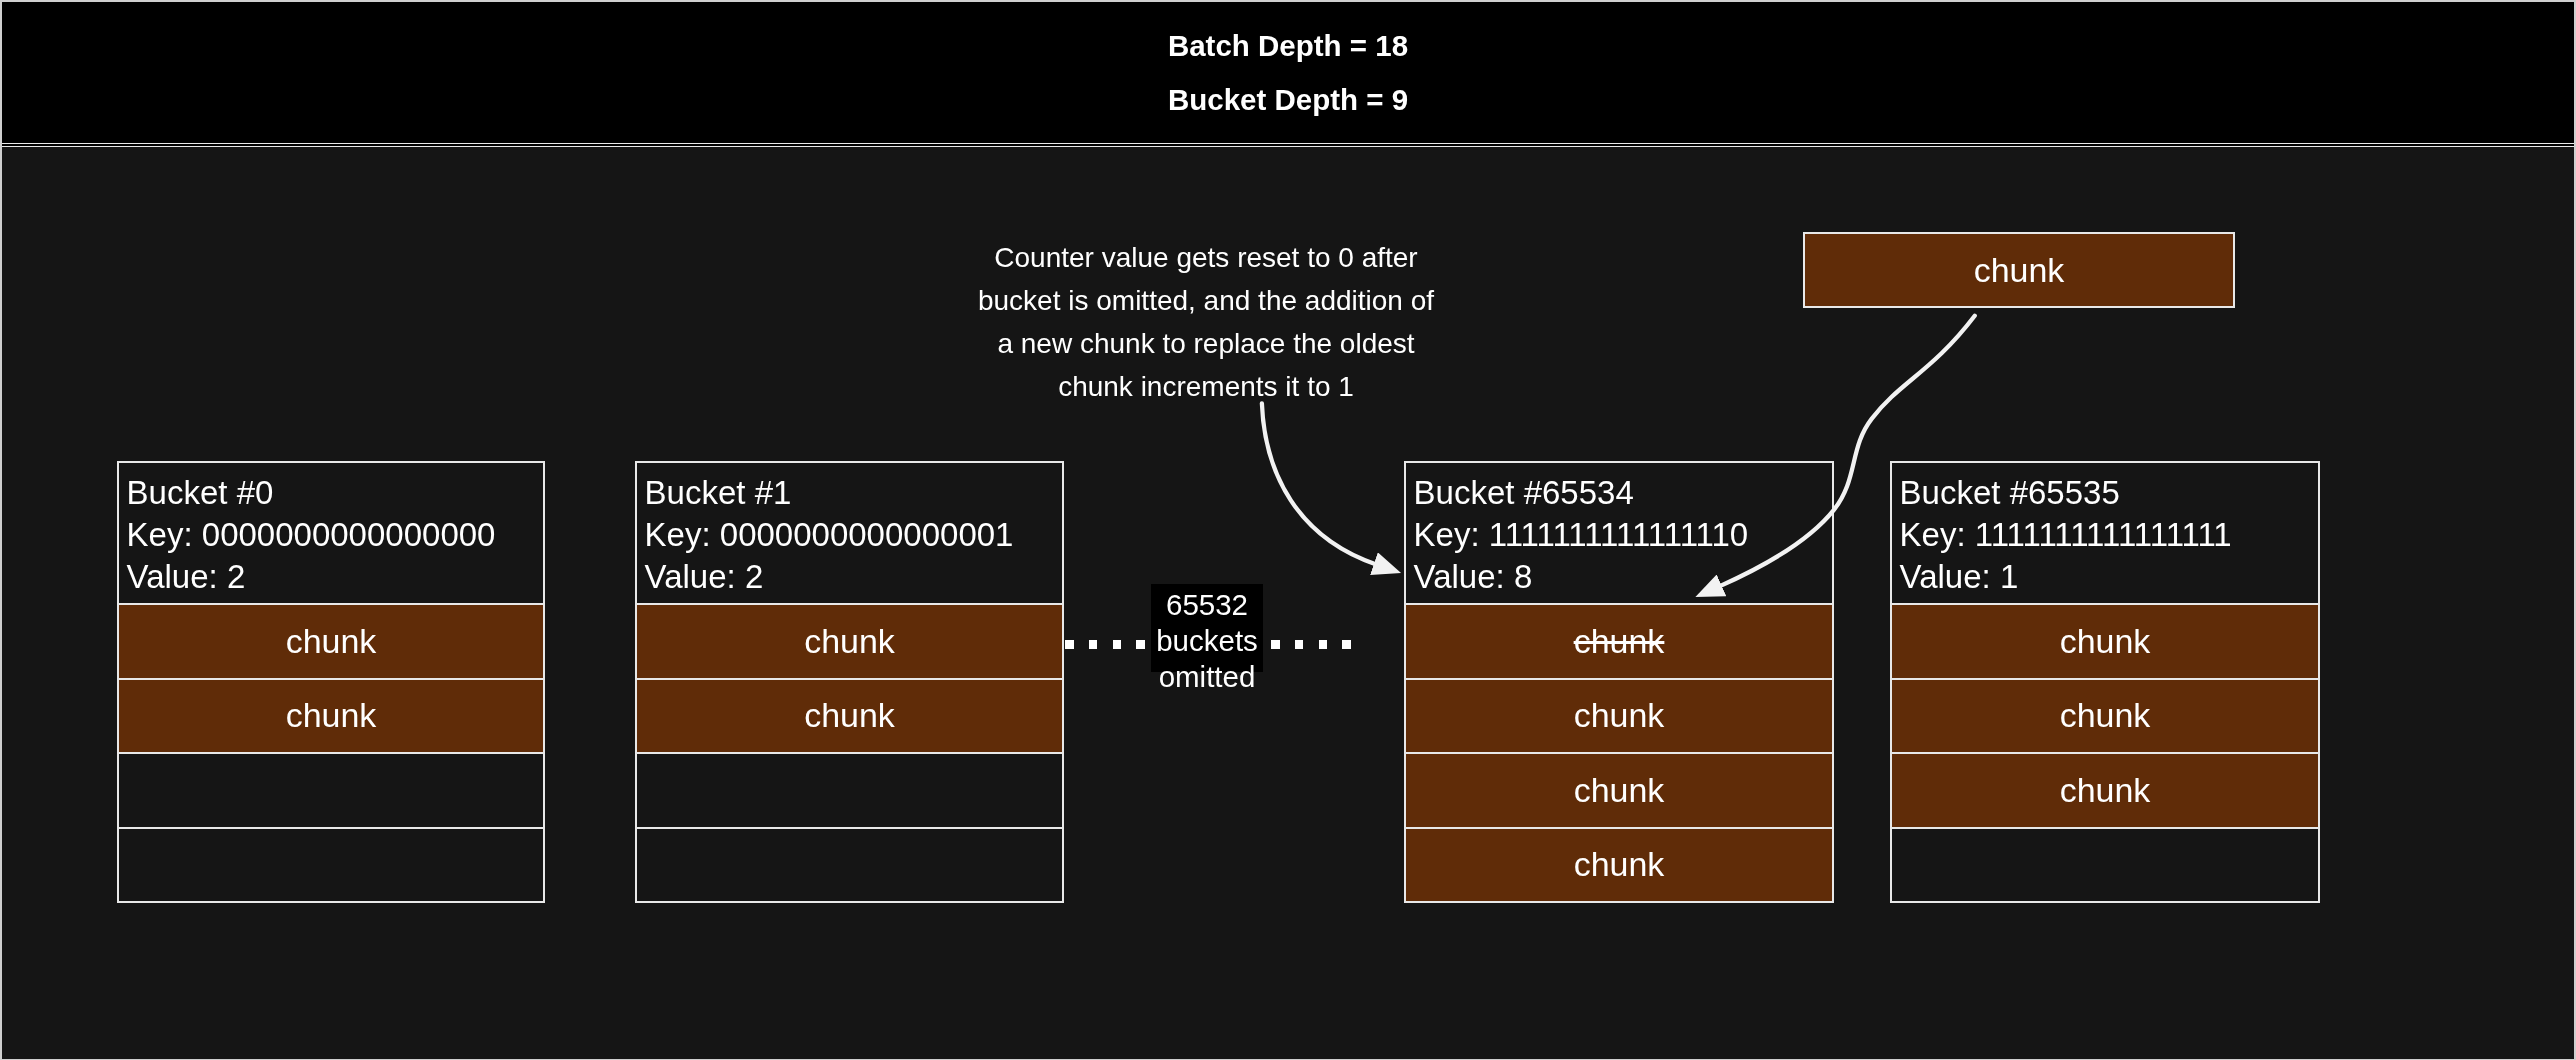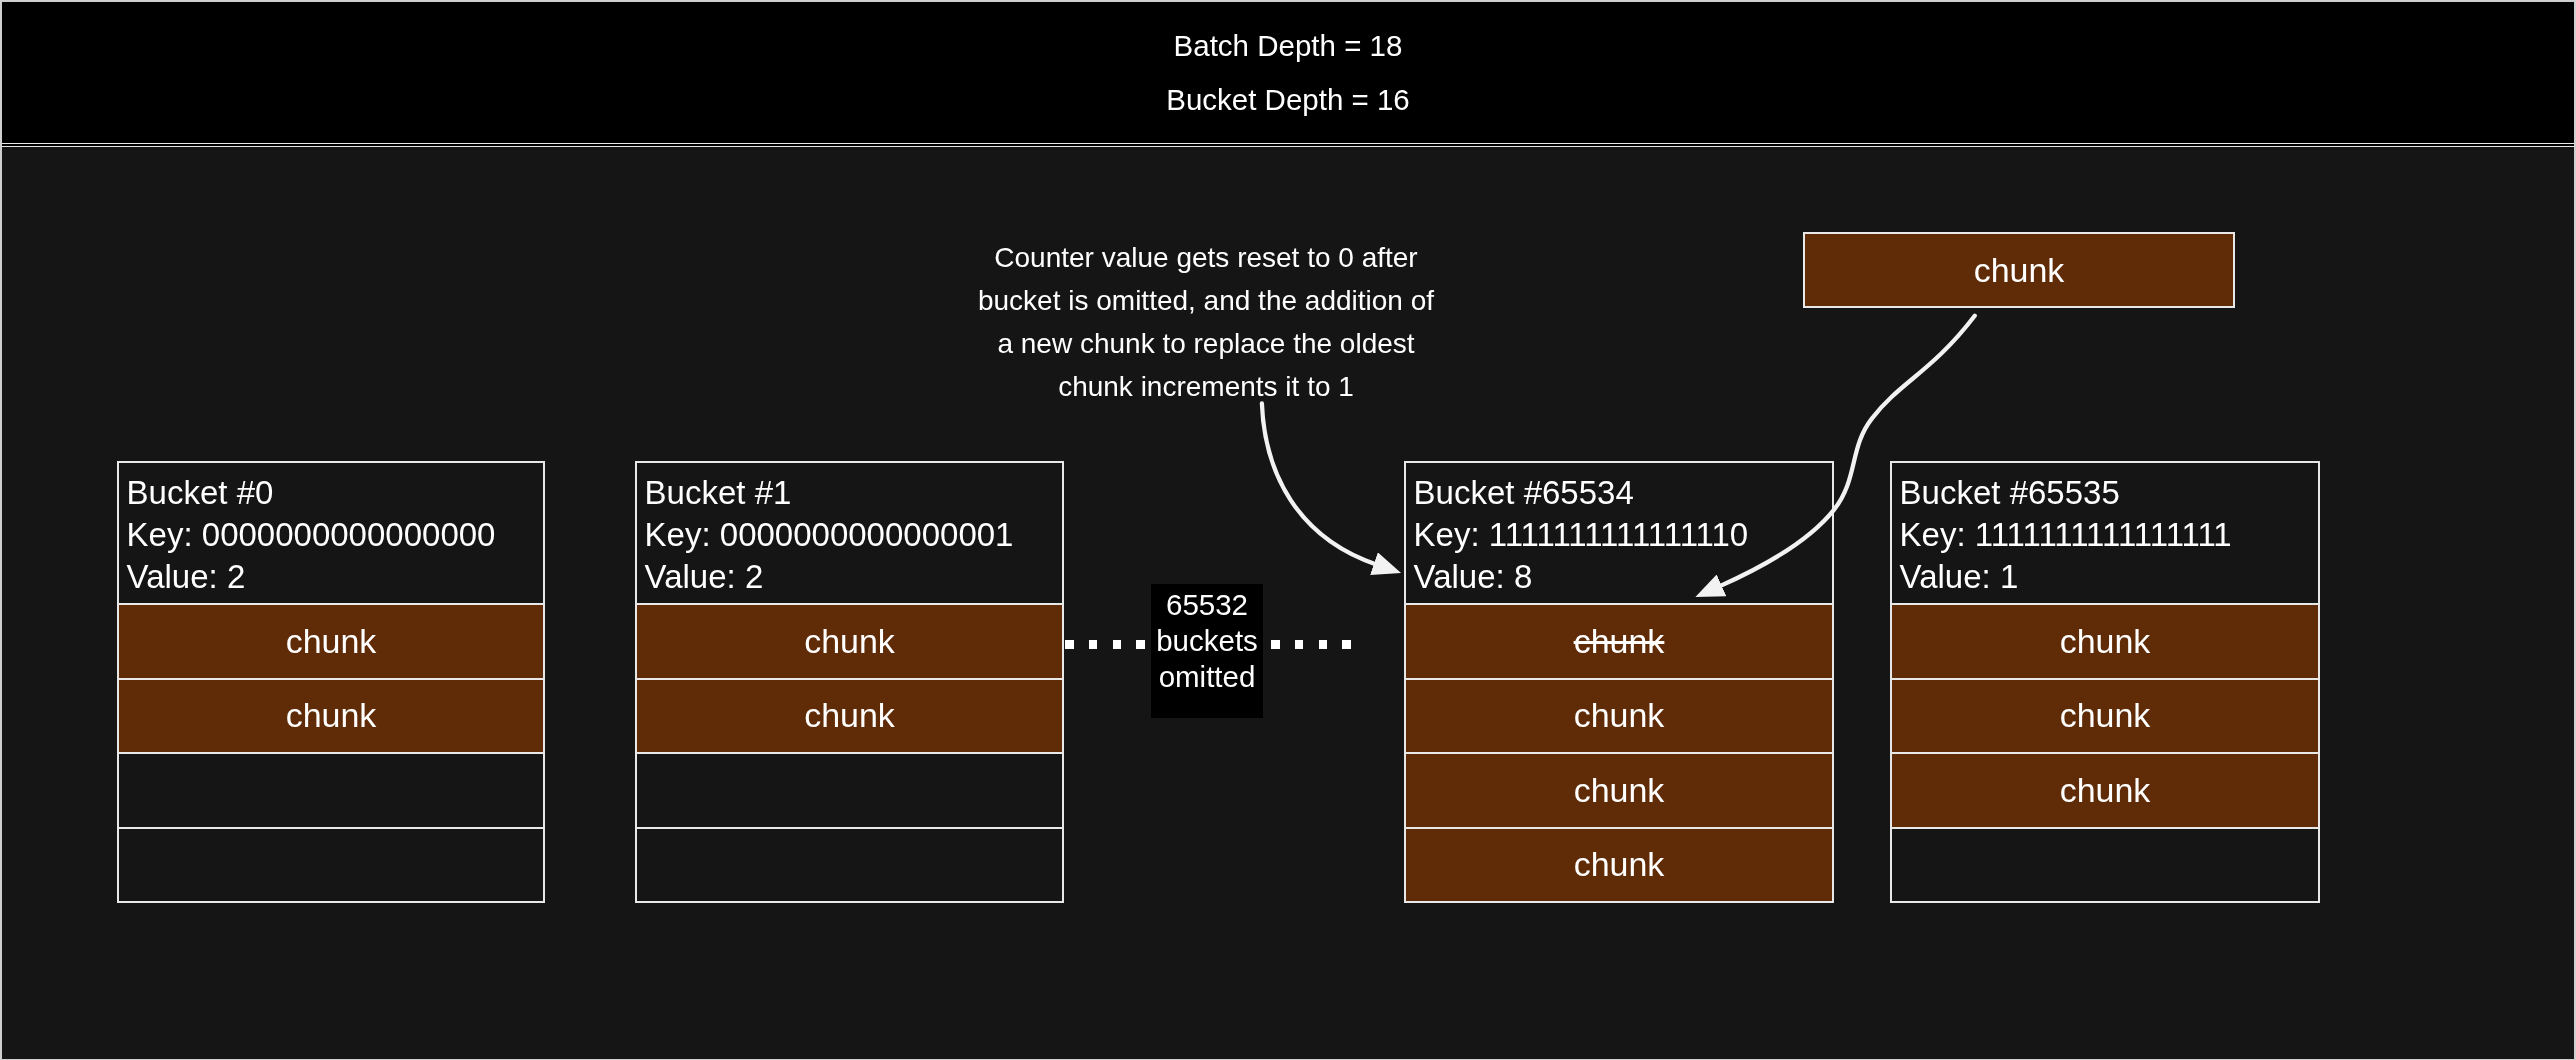--- a/index.html
+++ b/index.html
@@ -7,21 +7,21 @@
     width:2576px;height:1061px;position:relative;overflow:hidden;
     background:var(--background,#151515);
     border:2.9px solid #cfcfcf;box-sizing:border-box;
     font-family:"Liberation Sans",sans-serif;color:var(--text,#fff);
   }
   .banner{
     position:absolute;left:0;top:0;width:100%;height:145px;
     background:var(--banner-bg,#000);
     border-bottom:4.8px double var(--line,#e8e8e8);box-sizing:border-box;
     display:flex;flex-direction:column;align-items:center;justify-content:center;
-    gap:20px;font-weight:normal;font-size:29.5px;
+    gap:20px;font-weight:bold;font-size:29.5px;
   }
   .annotation{
     position:absolute;left:861px;top:234px;width:686px;
     text-align:center;font-size:28px;line-height:43px;
   }
   .floating-chunk{
     position:absolute;left:1801px;top:230px;width:432px;height:76px;
     background:var(--chunk-fill,#602c08);
     border:2.9px solid var(--line,#e8e8e8);box-sizing:border-box;
     display:flex;align-items:center;justify-content:center;font-size:34px;
@@ -35,36 +35,36 @@
   #bucket-1{left:633px;width:429px}
   #bucket-2{left:1402px}
   #bucket-3{left:1888px}
   .meta{flex:0 0 140px;padding:8.6px 7.6px;font-size:33px;line-height:42px;box-sizing:border-box;white-space:nowrap;overflow:hidden}
   .slots{flex:1 1 auto;display:flex;flex-direction:column}
   .slot{flex:1 1 0;border-top:2.9px solid var(--line,#e8e8e8);
     display:flex;align-items:center;justify-content:center;font-size:34px}
   .slot.filled{background:var(--chunk-fill,#602c08)}
   .struck{text-decoration:line-through;text-decoration-thickness:2.9px}
   .omitted{
-    position:absolute;left:1149px;top:582px;width:112px;height:134px;
+    position:absolute;left:1149px;top:582px;width:112px;height:88px;
     background:var(--banner-bg,#000);box-sizing:border-box;padding-top:2.9px;
     text-align:center;font-size:29.5px;line-height:36px;
   }
   .dots{position:absolute;top:638px;display:flex;gap:15.2px}
   .dots span{width:8.6px;height:8.6px;background:var(--text,#fff);display:block}
   #dots-left{left:1063px}
   #dots-right{left:1269px}
   #arrows{position:absolute;left:0;top:0;width:2576px;height:1061px;pointer-events:none}
 </style>
 </head>
 <body>
 
 <div class="banner">
   <div>Batch Depth = 18</div>
-  <div>Bucket Depth = 16</div>
+  <div>Bucket Depth = 9</div>
 </div>
 
 <div class="annotation">
   <div>Counter value gets reset to 0 after</div>
   <div>bucket is omitted, and the addition of</div>
   <div>a new chunk to replace the oldest</div>
   <div>chunk increments it to 1</div>
 </div>
 
 <div class="floating-chunk">

